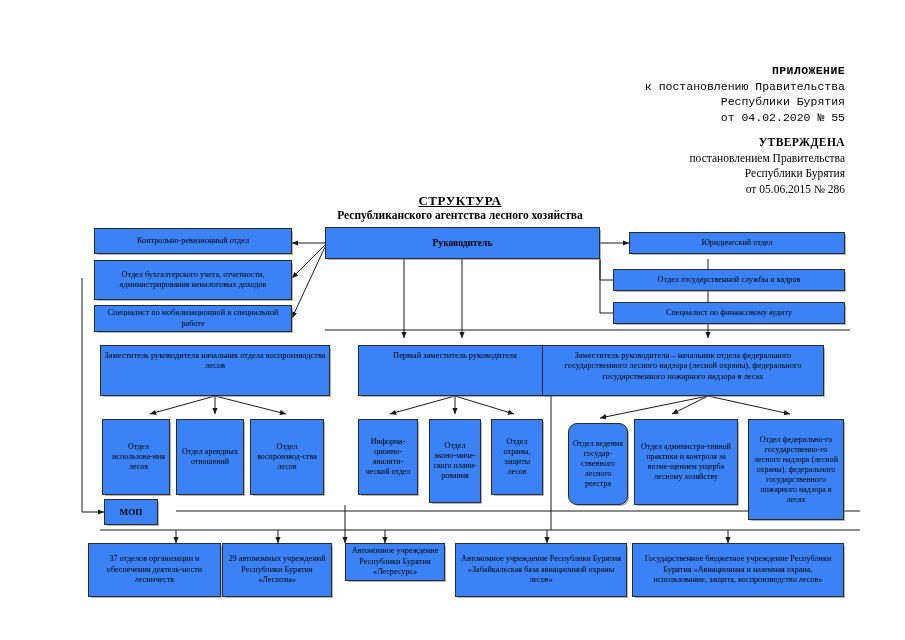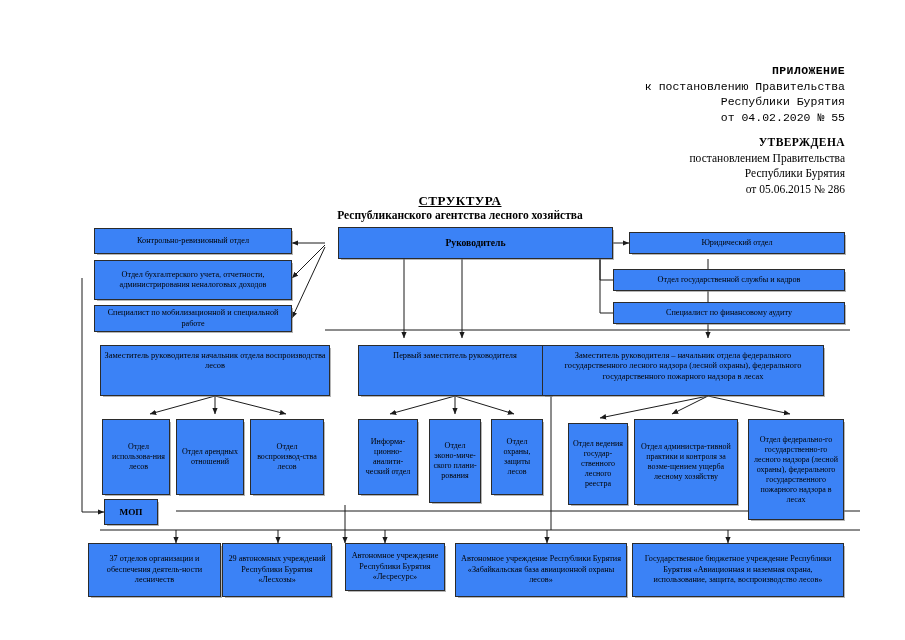--- a/index.html
+++ b/index.html
@@ -106,21 +106,21 @@
     <div>постановлением Правительства</div>
     <div>Республики Бурятия</div>
     <div>от 05.06.2015  № 286</div>
   </div>
 
   <div class="title" style="left:280px;top:193px;width:360px;">
     <div class="l1">СТРУКТУРА</div>
     <div class="l2">Республиканского агентства лесного хозяйства</div>
   </div>
 
-  <div class="box chief" style="left:325px;top:227px;width:275px;height:32px;margin-left:13px;">Руководитель</div>
+  <div class="box chief" style="left:325px;top:227px;width:275px;height:32px;">Руководитель</div>
 
   <div class="box" style="left:94px;top:228px;width:198px;height:26px;">Контрольно-ревизионный отдел</div>
   <div class="box" style="left:94px;top:260px;width:198px;height:40px;">Отдел бухгалтерского учета, отчетности,  администрирования неналоговых доходов</div>
   <div class="box" style="left:94px;top:305px;width:198px;height:27px;">Специалист по мобилизационной и специальной работе</div>
 
   <div class="box" style="left:629px;top:232px;width:216px;height:22px;">Юридический отдел</div>
   <div class="box" style="left:613px;top:269px;width:232px;height:22px;">Отдел государственной службы и кадров</div>
   <div class="box" style="left:613px;top:302px;width:232px;height:22px;">Специалист по финансовому аудиту</div>
 
   <div class="box top lead" style="left:100px;top:345px;width:230px;height:51px;">Заместитель руководителя    начальник отдела воспроизводства лесов</div>
@@ -128,25 +128,25 @@
   <div class="box top lead" style="left:542px;top:345px;width:282px;height:51px;">Заместитель руководителя  – начальник отдела федерального государственного лесного надзора (лесной охраны), федерального государственного пожарного надзора в лесах</div>
 
   <div class="box narrow" style="left:102px;top:419px;width:68px;height:76px;padding-left:8px;">Отдел использова-ния лесов</div>
   <div class="box narrow" style="left:176px;top:419px;width:68px;height:76px;">Отдел арендных отношений</div>
   <div class="box narrow" style="left:250px;top:419px;width:74px;height:76px;">Отдел воспроизвод-ства лесов</div>
 
   <div class="box narrow" style="left:358px;top:419px;width:60px;height:76px;">Информа-ционно-аналити-ческий отдел</div>
   <div class="box narrow" style="left:429px;top:419px;width:52px;height:84px;">Отдел эконо-миче-ского плани-рования</div>
   <div class="box narrow" style="left:491px;top:419px;width:52px;height:76px;">Отдел охраны, защиты лесов</div>
 
-  <div class="box narrow" style="left:568px;top:423px;width:60px;height:82px;">Отдел ведения государ-ственного лесного реестра</div>
+  <div class="box narrow" style="left:568px;top:423px;width:60px;height:82px;border-radius:9px;">Отдел ведения государ-ственного лесного реестра</div>
   <div class="box narrow" style="left:634px;top:419px;width:104px;height:86px;">Отдел администра-тивной практики и контроля за возме-щением ущерба лесному хозяйству</div>
   <div class="box narrow" style="left:748px;top:419px;width:96px;height:101px;">Отдел федерально-го государственно-го лесного надзора (лесной охраны), федерального государственного пожарного надзора в лесах</div>
 
   <div class="box bold" style="left:104px;top:499px;width:54px;height:26px;">МОП</div>
 
   <div class="box bottomrow" style="left:88px;top:543px;width:133px;height:54px;">37 отделов организации и обеспечения  деятель-ности лесничеств</div>
   <div class="box bottomrow" style="left:222px;top:543px;width:110px;height:54px;">29 автономных учреждений Республики Бурятия «Лесхозы»</div>
-  <div class="box bottomrow" style="left:345px;top:543px;width:100px;height:48px;">Автономное учреждение Республики Бурятия «Лесресурс»</div>
+  <div class="box bottomrow" style="left:345px;top:543px;width:100px;height:38px;">Автономное учреждение Республики Бурятия «Лесресурс»</div>
   <div class="box bottomrow" style="left:455px;top:543px;width:172px;height:54px;">Автономное учреждение Республики Бурятия «Забайкальская база авиационной охраны лесов»</div>
   <div class="box bottomrow" style="left:632px;top:543px;width:212px;height:54px;">Государственное бюджетное учреждение Республики Бурятия «Авиационная и наземная охрана, использование, защита, воспроизводство лесов»</div>
 
 </div>
 
 </body></html>

